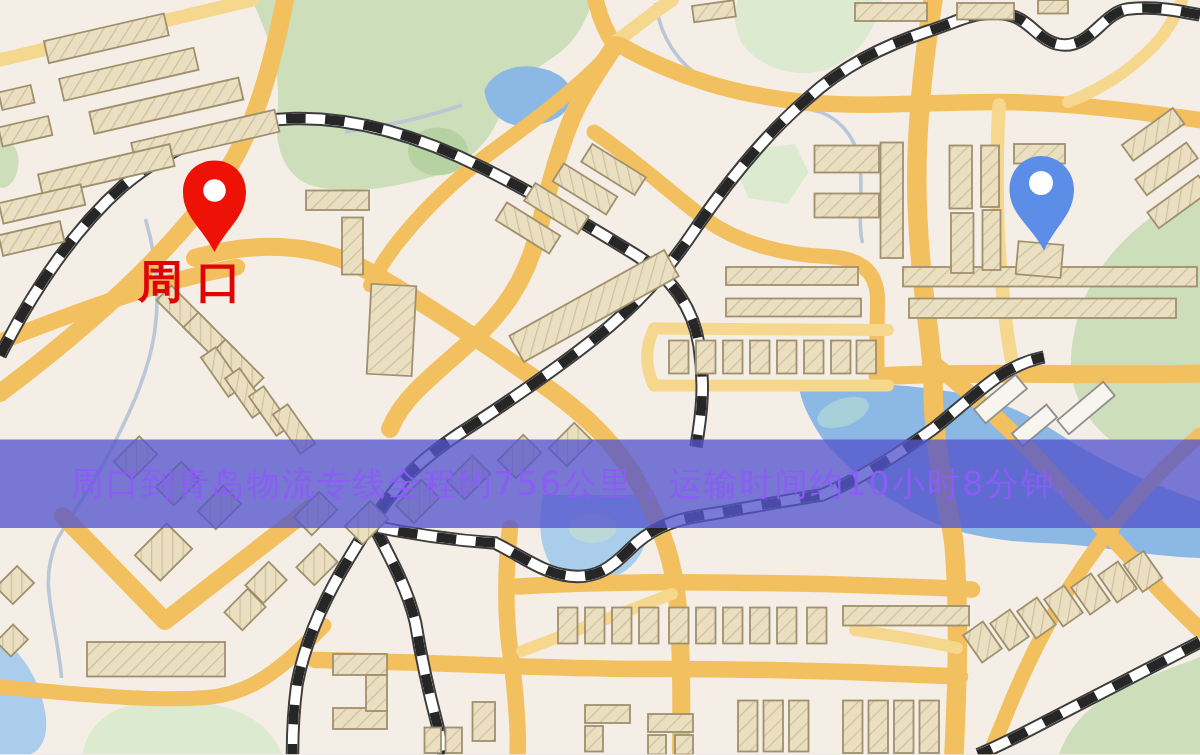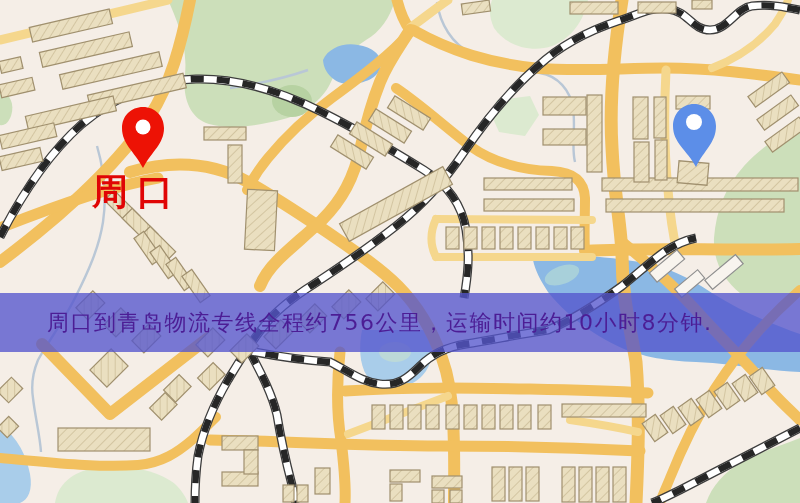--- a/index.html
+++ b/index.html
@@ -14,21 +14,21 @@
   .rw-w{fill:none;stroke:#ffffff;stroke-width:6.4;}
   .rw-d{fill:none;stroke:#262626;stroke-width:6.4;stroke-dasharray:13 13;}
   .bld{fill:url(#bpat);stroke:#a0906e;stroke-width:1.2;}
   .bldw{fill:#f8f4ee;stroke:#8f8f8f;stroke-width:1.2;}
   .grn{fill:#ccdfba;stroke:none;}
   .grnp{fill:#dcead0;stroke:none;}
   .wat{fill:#8bb8e4;stroke:none;}
   .watp{fill:#a9cdea;stroke:none;}
   .strm{fill:none;stroke:#b9c7d6;stroke-width:2.4;}
   
-  .place-label{position:absolute;font-weight:bold;font-size:36px;line-height:1;
+  .place-label{position:absolute;font-weight:bold;font-size:30px;line-height:1;
                letter-spacing:9px;white-space:nowrap;z-index:4;}
   #origin-label{left:92px;top:174px;color:#e00505;}
   #dest-label{left:641px;top:178px;color:#2121c4;}
   
   #route-banner{position:absolute;left:0;top:293px;width:800px;height:59px;
                 background:rgba(84,86,205,0.78);z-index:5;display:flex;align-items:center;}
   #route-banner-text{color:#ffffff;font-size:22px;letter-spacing:1.5px;
                      padding-left:25px;white-space:nowrap;}
 </style>
 </head>
@@ -256,16 +256,16 @@
     </g>
     <g>
       <path id="dest-pin-shape" d="M696,167 C687,150 673,143 673,126 C673,114 682,104 694,104 C706,104 716,114 716,126 C716,143 704,150 696,167 Z" fill="#5c8ee8"></path>
       <circle cx="694" cy="122" r="8" fill="#ffffff"></circle>
     </g>
   </svg>
 
   <div class="place-label" id="origin-label" style="color: rgb(224, 5, 5);">周口</div>
 
   <div id="route-banner" style="background: rgba(84, 86, 205, 0.78);">
-    <span id="route-banner-text" style="color: #4c1d95; padding-left: 47px;">周口到青岛物流专线全程约756公里，运输时间约10小时8分钟.</span>
+    <span id="route-banner-text" style="color: #8b5cf6; padding-left: 47px;">周口到青岛物流专线全程约756公里，运输时间约10小时8分钟.</span>
   </div>
 
 </div>
 
 </body></html>

